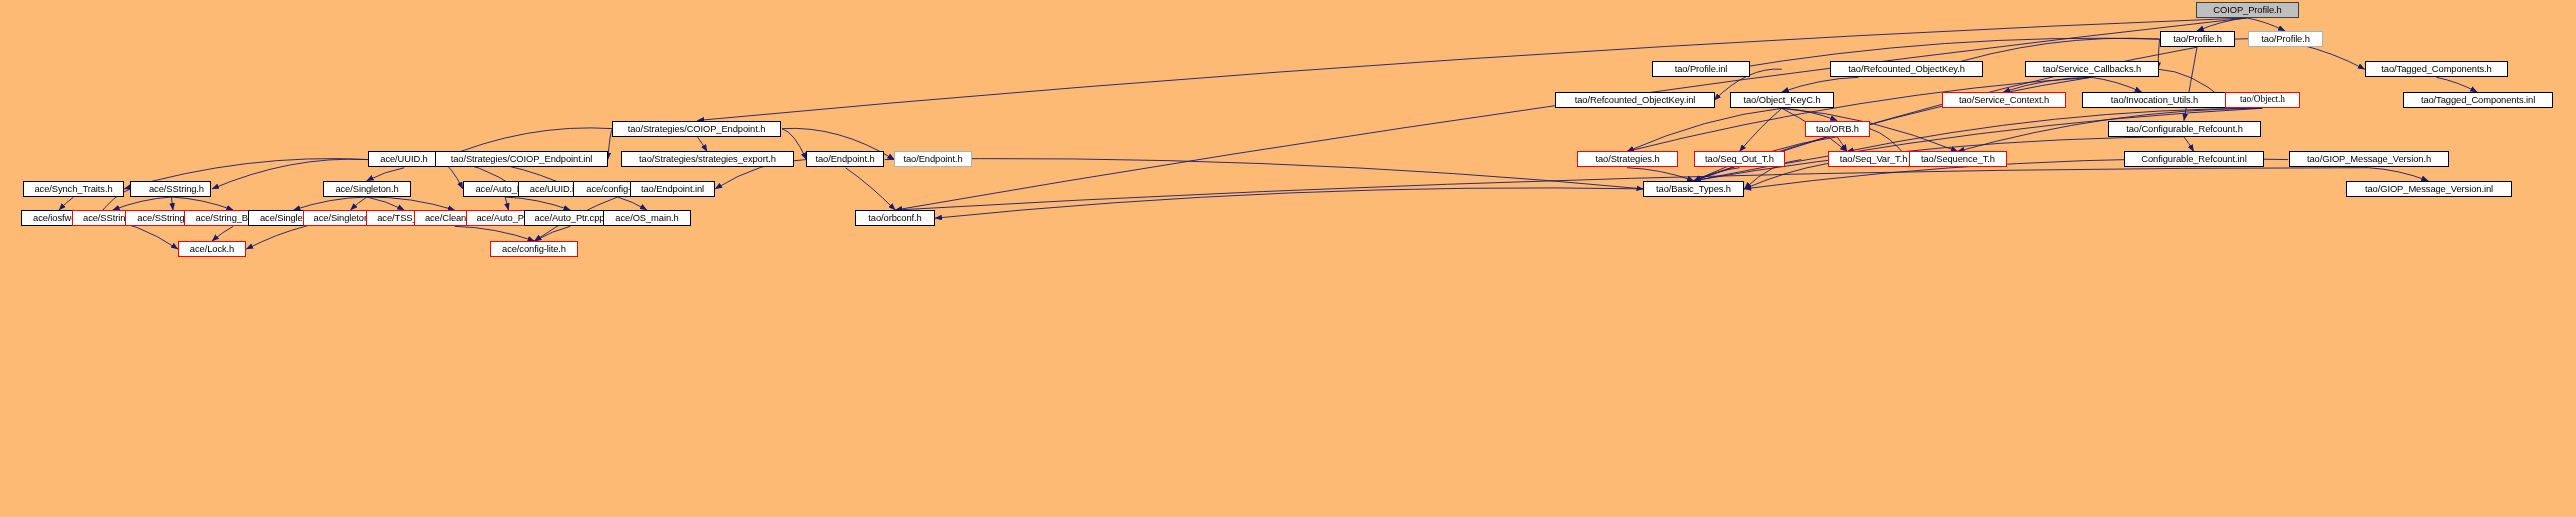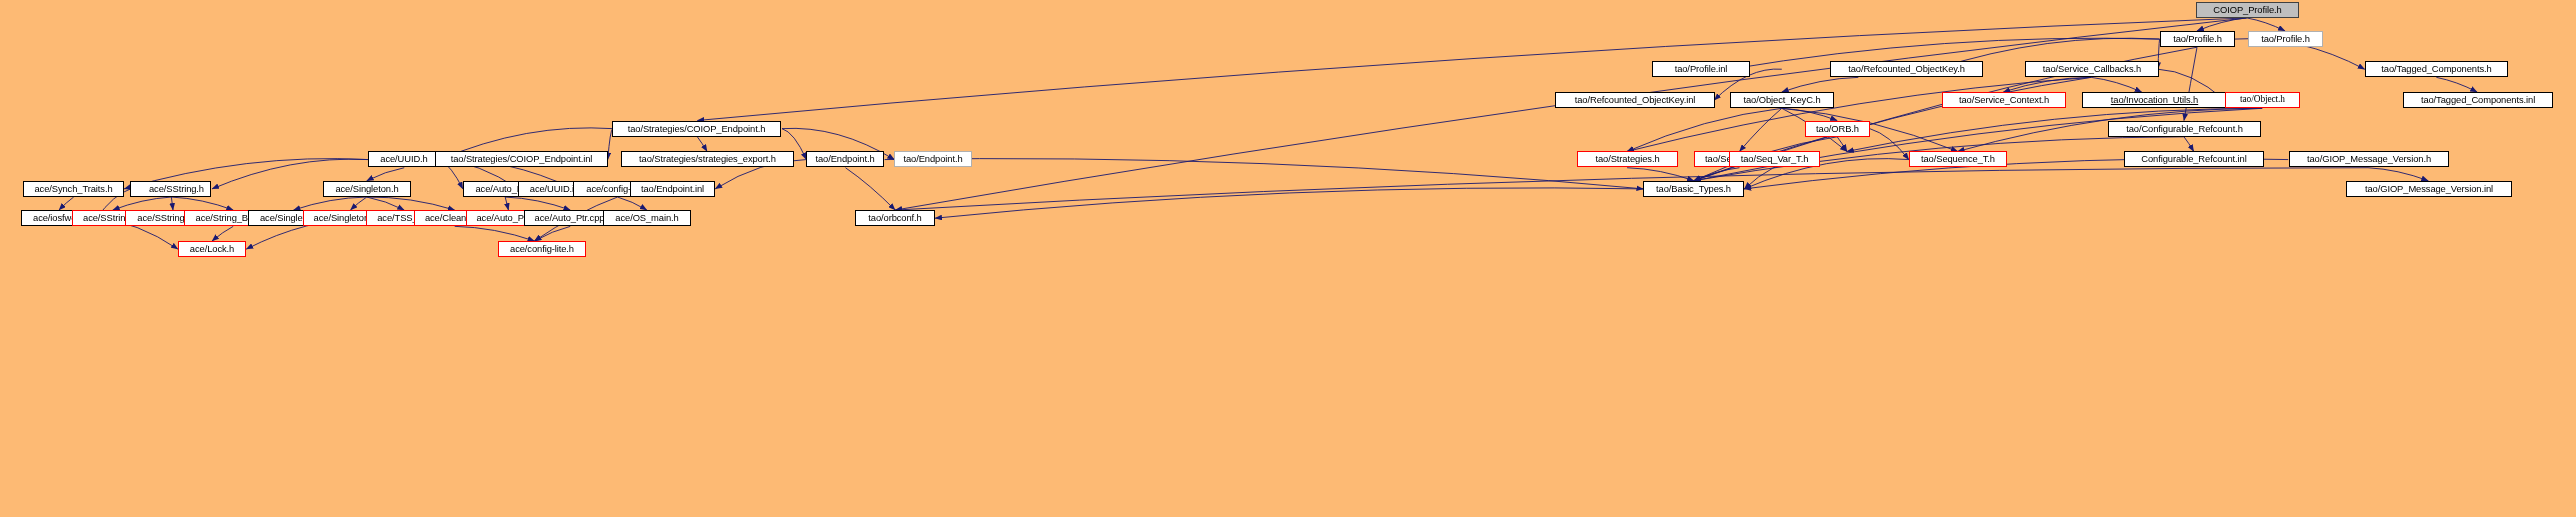--- a/index.html
+++ b/index.html
@@ -101,36 +101,36 @@
       <div class="node root" style="left: 2196px; top: 1.6px; width: 103px;">COIOP_Profile.h</div>
       <div class="node" style="left: 2160px; top: 31px; width: 75px;">tao/Profile.h</div>
       <div class="node grey" style="left: 2248px; top: 31px; width: 75px;">tao/Profile.h</div>
       <div class="node" style="left: 1652px; top: 61px; width: 98px;">tao/Profile.inl</div>
       <div class="node" style="left: 1782px; top: 61px; width: 153px; margin-left: 48px;">tao/Refcounted_ObjectKey.h</div>
       <div class="node" style="left: 2025px; top: 61px; width: 134px;">tao/Service_Callbacks.h</div>
       <div class="node" style="left: 2365px; top: 61px; width: 143px;">tao/Tagged_Components.h</div>
       <div class="node" style="left: 1555px; top: 92px; width: 160px;">tao/Refcounted_ObjectKey.inl</div>
       <div class="node" style="left: 1730px; top: 92px; width: 104px;">tao/Object_KeyC.h</div>
       <div class="node red" style="left: 1942px; top: 92px; width: 124px;">tao/Service_Context.h</div>
-      <div class="node" style="left: 2082px; top: 92px; width: 145px; text-decoration: underline;">tao/Invocation_Utils.h</div>
+      <div class="node" style="left: 2082px; top: 92px; width: 145px;">tao/Invocation_Utils.h</div>
       <div class="node red" style="left: 2225px; top: 92px; width: 75px; font-family: Liberation Serif, serif;">tao/Object.h</div>
       <div class="node" style="left: 2403px; top: 92px; width: 150px;">tao/Tagged_Components.inl</div>
       <div class="node red" style="left: 1805px; top: 121px; width: 65px;">tao/ORB.h</div>
       <div class="node" style="left: 2108px; top: 121px; width: 153px;">tao/Configurable_Refcount.h</div>
       <div class="node" style="left: 612px; top: 121px; width: 169px;">tao/Strategies/COIOP_Endpoint.h</div>
       <div class="node" style="left: 2124px; top: 151px; width: 140px;">Configurable_Refcount.inl</div>
       <div class="node" style="left: 2289px; top: 151px; width: 160px;">tao/GIOP_Message_Version.h</div>
       <div class="node" style="left: 368px; top: 151px; width: 72px;">ace/UUID.h</div>
       <div class="node" style="left: 435px; top: 151px; width: 173px;">tao/Strategies/COIOP_Endpoint.inl</div>
       <div class="node" style="left: 621px; top: 151px; width: 173px;">tao/Strategies/strategies_export.h</div>
       <div class="node" style="left: 806px; top: 151px; width: 78px;">tao/Endpoint.h</div>
       <div class="node grey" style="left: 894px; top: 151px; width: 78px;">tao/Endpoint.h</div>
       <div class="node red" style="left: 1577px; top: 151px; width: 101px;">tao/Strategies.h</div>
       <div class="node red" style="left: 1694px; top: 151px; width: 91px;">tao/Seq_Out_T.h</div>
-      <div class="node red" style="left: 1729px; top: 151px; width: 91px;">tao/Seq_Var_T.h</div>
+      <div class="node red" style="left: 1828px; top: 151px; width: 91px;">tao/Seq_Var_T.h</div>
       <div class="node red" style="left: 1909px; top: 151px; width: 98px;">tao/Sequence_T.h</div>
       <div class="node" style="left: 23px; top: 181px; width: 101px;">ace/Synch_Traits.h</div>
       <div class="node" style="left: 130px; top: 181px; width: 81px; padding-left: 12px;">ace/SString.h</div>
       <div class="node" style="left: 323px; top: 181px; width: 88px;">ace/Singleton.h</div>
       <div class="node" style="left: 463px; top: 181px; width: 85px;">ace/Auto_Ptr.h</div>
       <div class="node" style="left: 518px; top: 181px; width: 75px;">ace/UUID.inl</div>
       <div class="node" style="left: 573px; top: 181px; width: 88px;">ace/config-all.h</div>
       <div class="node" style="left: 630px; top: 181px; width: 85px;">tao/Endpoint.inl</div>
       <div class="node" style="left: 1643px; top: 181px; width: 101px;">tao/Basic_Types.h</div>
       <div class="node" style="left: 2346px; top: 181px; width: 166px;">tao/GIOP_Message_Version.inl</div>
@@ -140,16 +140,16 @@
       <div class="node red" style="left: 184px; top: 210px; width: 98px;">ace/String_Base.h</div>
       <div class="node" style="left: 248px; top: 210px; width: 91px;">ace/Singleton.inl</div>
       <div class="node red" style="left: 303px; top: 210px; width: 94px;">ace/Singleton.cpp</div>
       <div class="node red" style="left: 366px; top: 210px; width: 75px;">ace/TSS_T.h</div>
       <div class="node red" style="left: 414px; top: 210px; width: 81px;">ace/Cleanup.h</div>
       <div class="node red" style="left: 466px; top: 210px; width: 85px;">ace/Auto_Ptr.inl</div>
       <div class="node" style="left: 524px; top: 210px; width: 91px;">ace/Auto_Ptr.cpp</div>
       <div class="node" style="left: 603px; top: 210px; width: 88px;">ace/OS_main.h</div>
       <div class="node" style="left: 855px; top: 210px; width: 80px;">tao/orbconf.h</div>
       <div class="node red" style="left: 178px; top: 241px; width: 68px;">ace/Lock.h</div>
-      <div class="node red" style="left: 490px; top: 241px; width: 88px; margin-left: 8px;">ace/config-lite.h</div>
+      <div class="node red" style="left: 490px; top: 241px; width: 88px;">ace/config-lite.h</div>
     </div>
 </div>
 
 
 </body></html>

